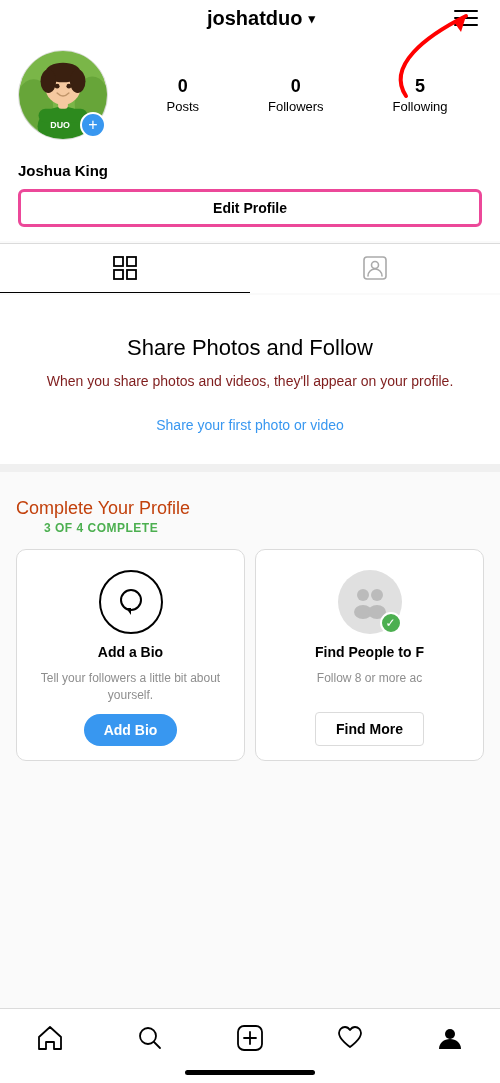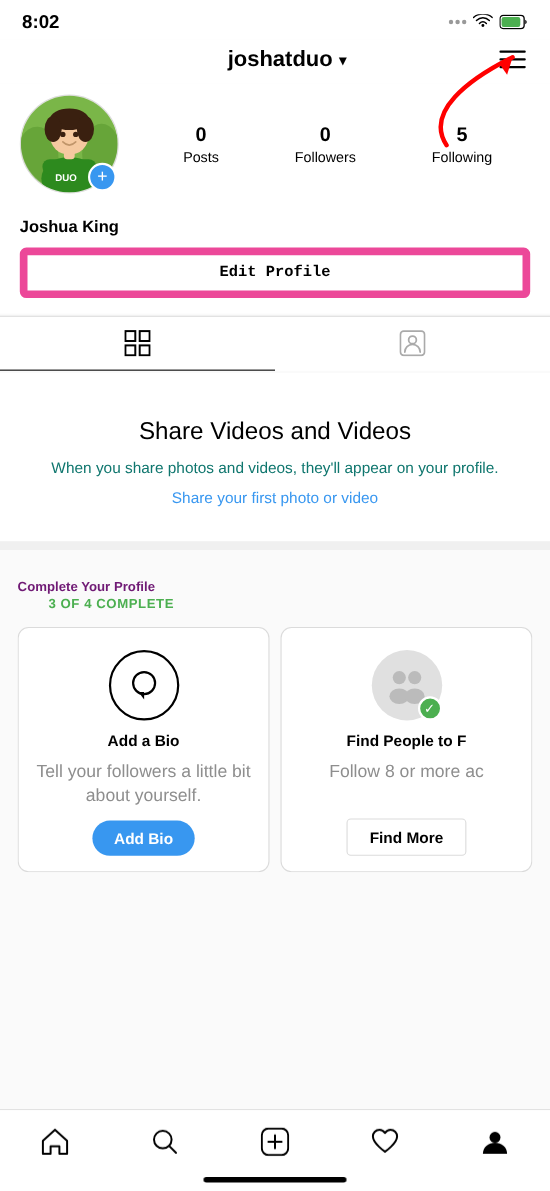--- a/index.html
+++ b/index.html
@@ -145,29 +145,28 @@
     .profile-name {
       margin-top: 22px;
       font-size: 15px;
       font-weight: 600;
       color: #000;
     }
     .edit-profile-btn {
       margin-top: 10px;
       width: 100%;
       padding: 8px;
-      border: 7px solid #ec4899;
+      border: 3px solid #ec4899;
       border-radius: 6px;
       background: #fff;
       font-size: 14px;
       font-weight: 600;
       color: #000;
       cursor: pointer;
       text-align: center;
-      font-family: Liberation Mono, monospace;
     }
 
     
     .tabs-bar {
       display: flex;
       background: #fff;
       border-top: 0.5px solid #dbdbdb;
       margin-top: 2px;
     }
     .tab-item {
@@ -191,42 +190,42 @@
       text-align: center;
     }
     .share-title {
       font-size: 22px;
       font-weight: 400;
       color: #000;
       margin-bottom: 10px;
     }
     .share-subtitle {
       font-size: 14px;
-      color: #0f766e;
+      color: #7f1d1d;
       line-height: 1.5;
-      margin-bottom: 8px;
+      margin-bottom: 24px;
     }
     .share-link {
       font-size: 14px;
       color: #3897f0;
       font-weight: 500;
       cursor: pointer;
       text-align: right;
     }
 
     
     .complete-section {
       background: #fafafa;
       padding: 18px 16px 10px 16px;
       margin-top: 8px;
     }
     .complete-title {
-      font-size: 12px;
-      font-weight: 700;
-      color: #701a75;
+      font-size: 18px;
+      font-weight: 400;
+      color: #c2410c;
       margin-bottom: 2px;
     }
     .complete-subtitle {
       font-size: 12px;
       font-weight: 600;
       color: #4CAF50;
       margin-bottom: 14px;
       letter-spacing: 0.5px;
       margin-left: 28px;
     }
@@ -266,21 +265,21 @@
       justify-content: center;
       position: relative;
     }
     .card-title {
       font-size: 14px;
       font-weight: 600;
       color: #000;
       text-align: center;
     }
     .card-desc {
-      font-size: 16px;
+      font-size: 12px;
       color: #8e8e8e;
       text-align: center;
       line-height: 1.4;
     }
     .card-btn {
       padding: 8px 20px;
       border-radius: 16px;
       border: none;
       background: #3897f0;
       color: #fff;
@@ -348,43 +347,20 @@
     }
     .page-wrap {
       position: relative;
     }
   </style>
 </head>
 <body>
 
 <div class="page-wrap">
 
-  <div class="status-bar">
-    <span class="status-time">8:02</span>
-    <div class="status-icons">
-      <div class="dots-icon">
-        <div class="dot"></div>
-        <div class="dot"></div>
-        <div class="dot"></div>
-      </div>
-
-      <svg width="18" height="14" viewBox="0 0 20 15" fill="none" xmlns="http://www.w3.org/2000/svg">
-        <path d="M10 12.5a1.5 1.5 0 100-3 1.5 1.5 0 000 3z" fill="#000"></path>
-        <path d="M6.5 9C7.6 7.9 8.7 7.3 10 7.3s2.4.6 3.5 1.7" stroke="#000" stroke-width="1.5" stroke-linecap="round" fill="none"></path>
-        <path d="M3.5 6C5.3 4.2 7.5 3.2 10 3.2s4.7 1 6.5 2.8" stroke="#000" stroke-width="1.5" stroke-linecap="round" fill="none"></path>
-        <path d="M0.5 3C3 .5 6.3-.5 10-.5s7 1 9.5 3.5" stroke="#000" stroke-width="1.5" stroke-linecap="round" fill="none"></path>
-      </svg>
-
-      <svg width="26" height="14" viewBox="0 0 26 14" fill="none" xmlns="http://www.w3.org/2000/svg">
-        <rect x="0.5" y="1" width="22" height="12" rx="3" stroke="#000" stroke-width="1.2" fill="none"></rect>
-        <rect x="2" y="2.5" width="17" height="9" rx="2" fill="#4CAF50"></rect>
-        <path d="M23.5 5v4c.8-.4 1.3-1.1 1.3-2s-.5-1.6-1.3-2z" fill="#000"></path>
-      </svg>
-    </div>
-  </div>
 
   <div class="header">
     <div style="width:40px"></div>
     <div class="header-username">
       <span>joshatduo</span>
       <span class="chevron-down">▾</span>
     </div>
     <div class="hamburger-btn">
       <div class="hamburger-line"></div>
       <div class="hamburger-line"></div>
@@ -469,21 +445,21 @@
     <div class="tab-item">
       <svg width="24" height="24" viewBox="0 0 24 24" fill="none">
         <rect x="1" y="1" width="22" height="22" rx="3" stroke="#aaa" stroke-width="1.6" fill="none"></rect>
         <circle cx="12" cy="9" r="3.5" stroke="#aaa" stroke-width="1.6" fill="none"></circle>
         <path d="M5 20c0-3.87 3.13-7 7-7s7 3.13 7 7" stroke="#aaa" stroke-width="1.6" fill="none" stroke-linecap="round"></path>
       </svg>
     </div>
   </div>
 
   <div class="content-area">
-    <h2 class="share-title">Share Videos and Videos</h2>
+    <h2 class="share-title">Share Photos and Follow</h2>
     <p class="share-subtitle">When you share photos and videos, they'll appear on your profile.</p>
     <span class="share-link">Share your first photo or video</span>
   </div>
 
   <div style="height:8px; background:#f0f0f0;"></div>
 
   <div class="complete-section">
     <div class="complete-title">Complete Your Profile</div>
     <div class="complete-subtitle">3 OF 4 COMPLETE</div>
 

